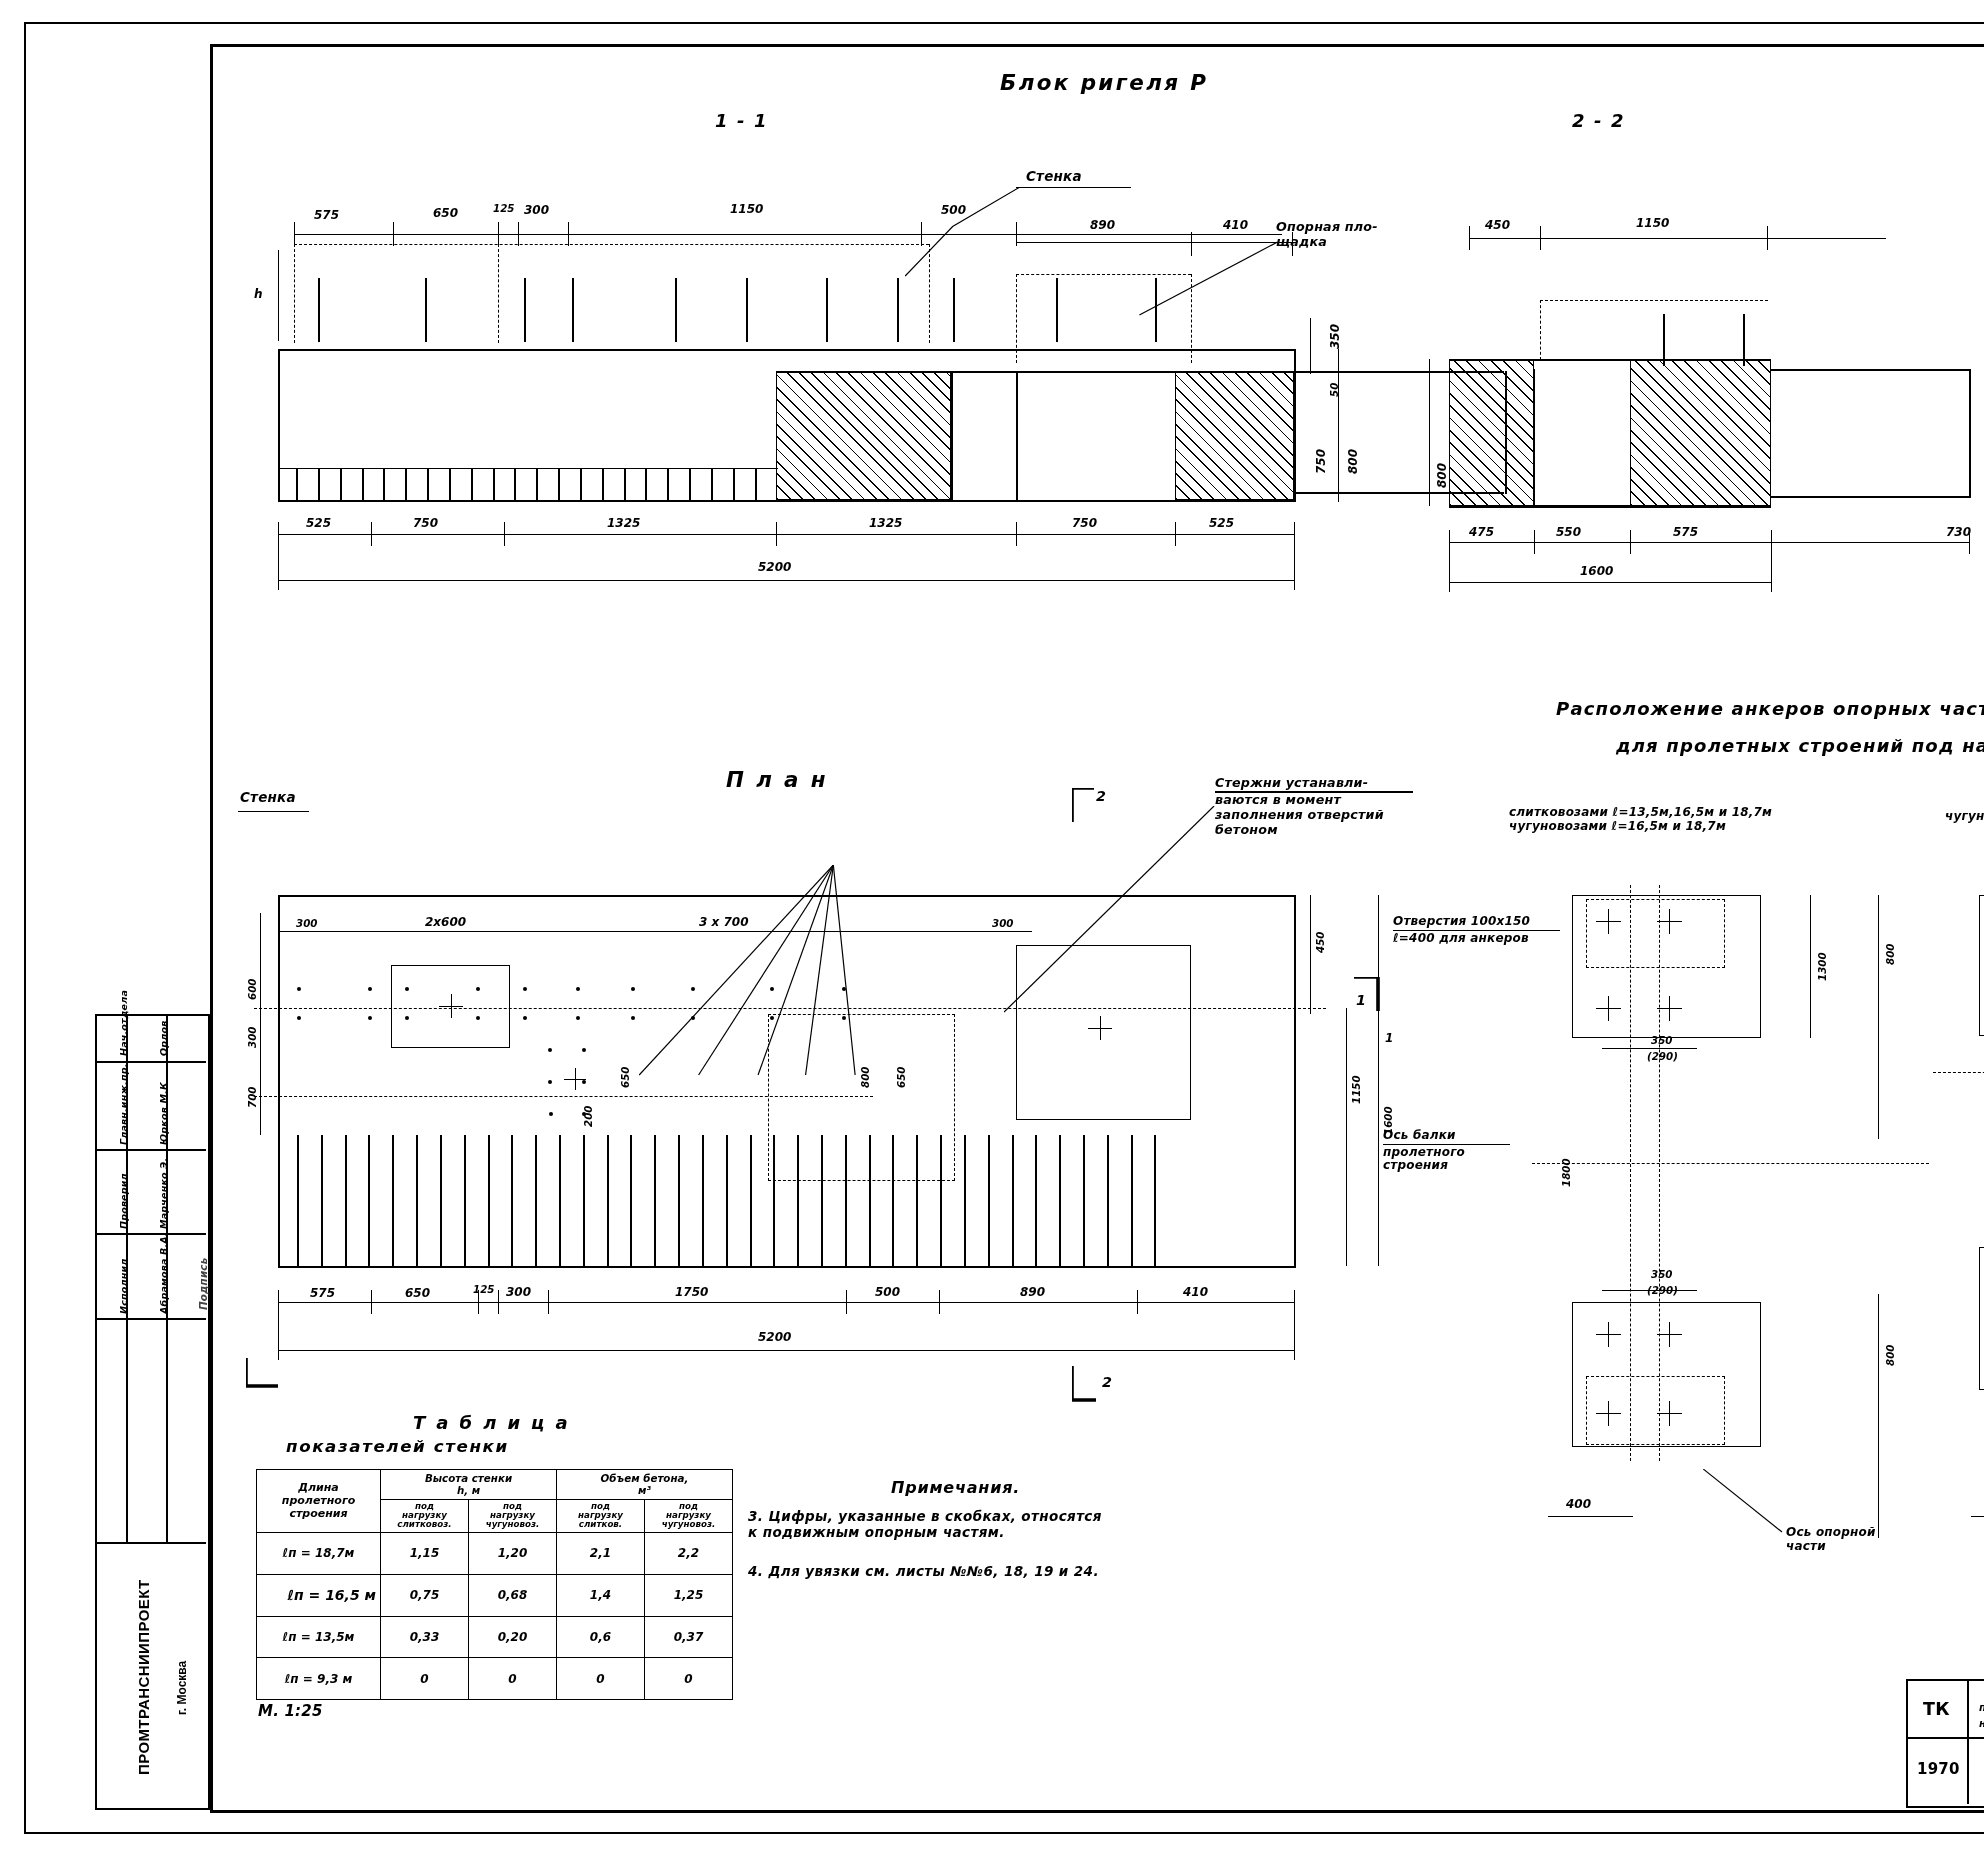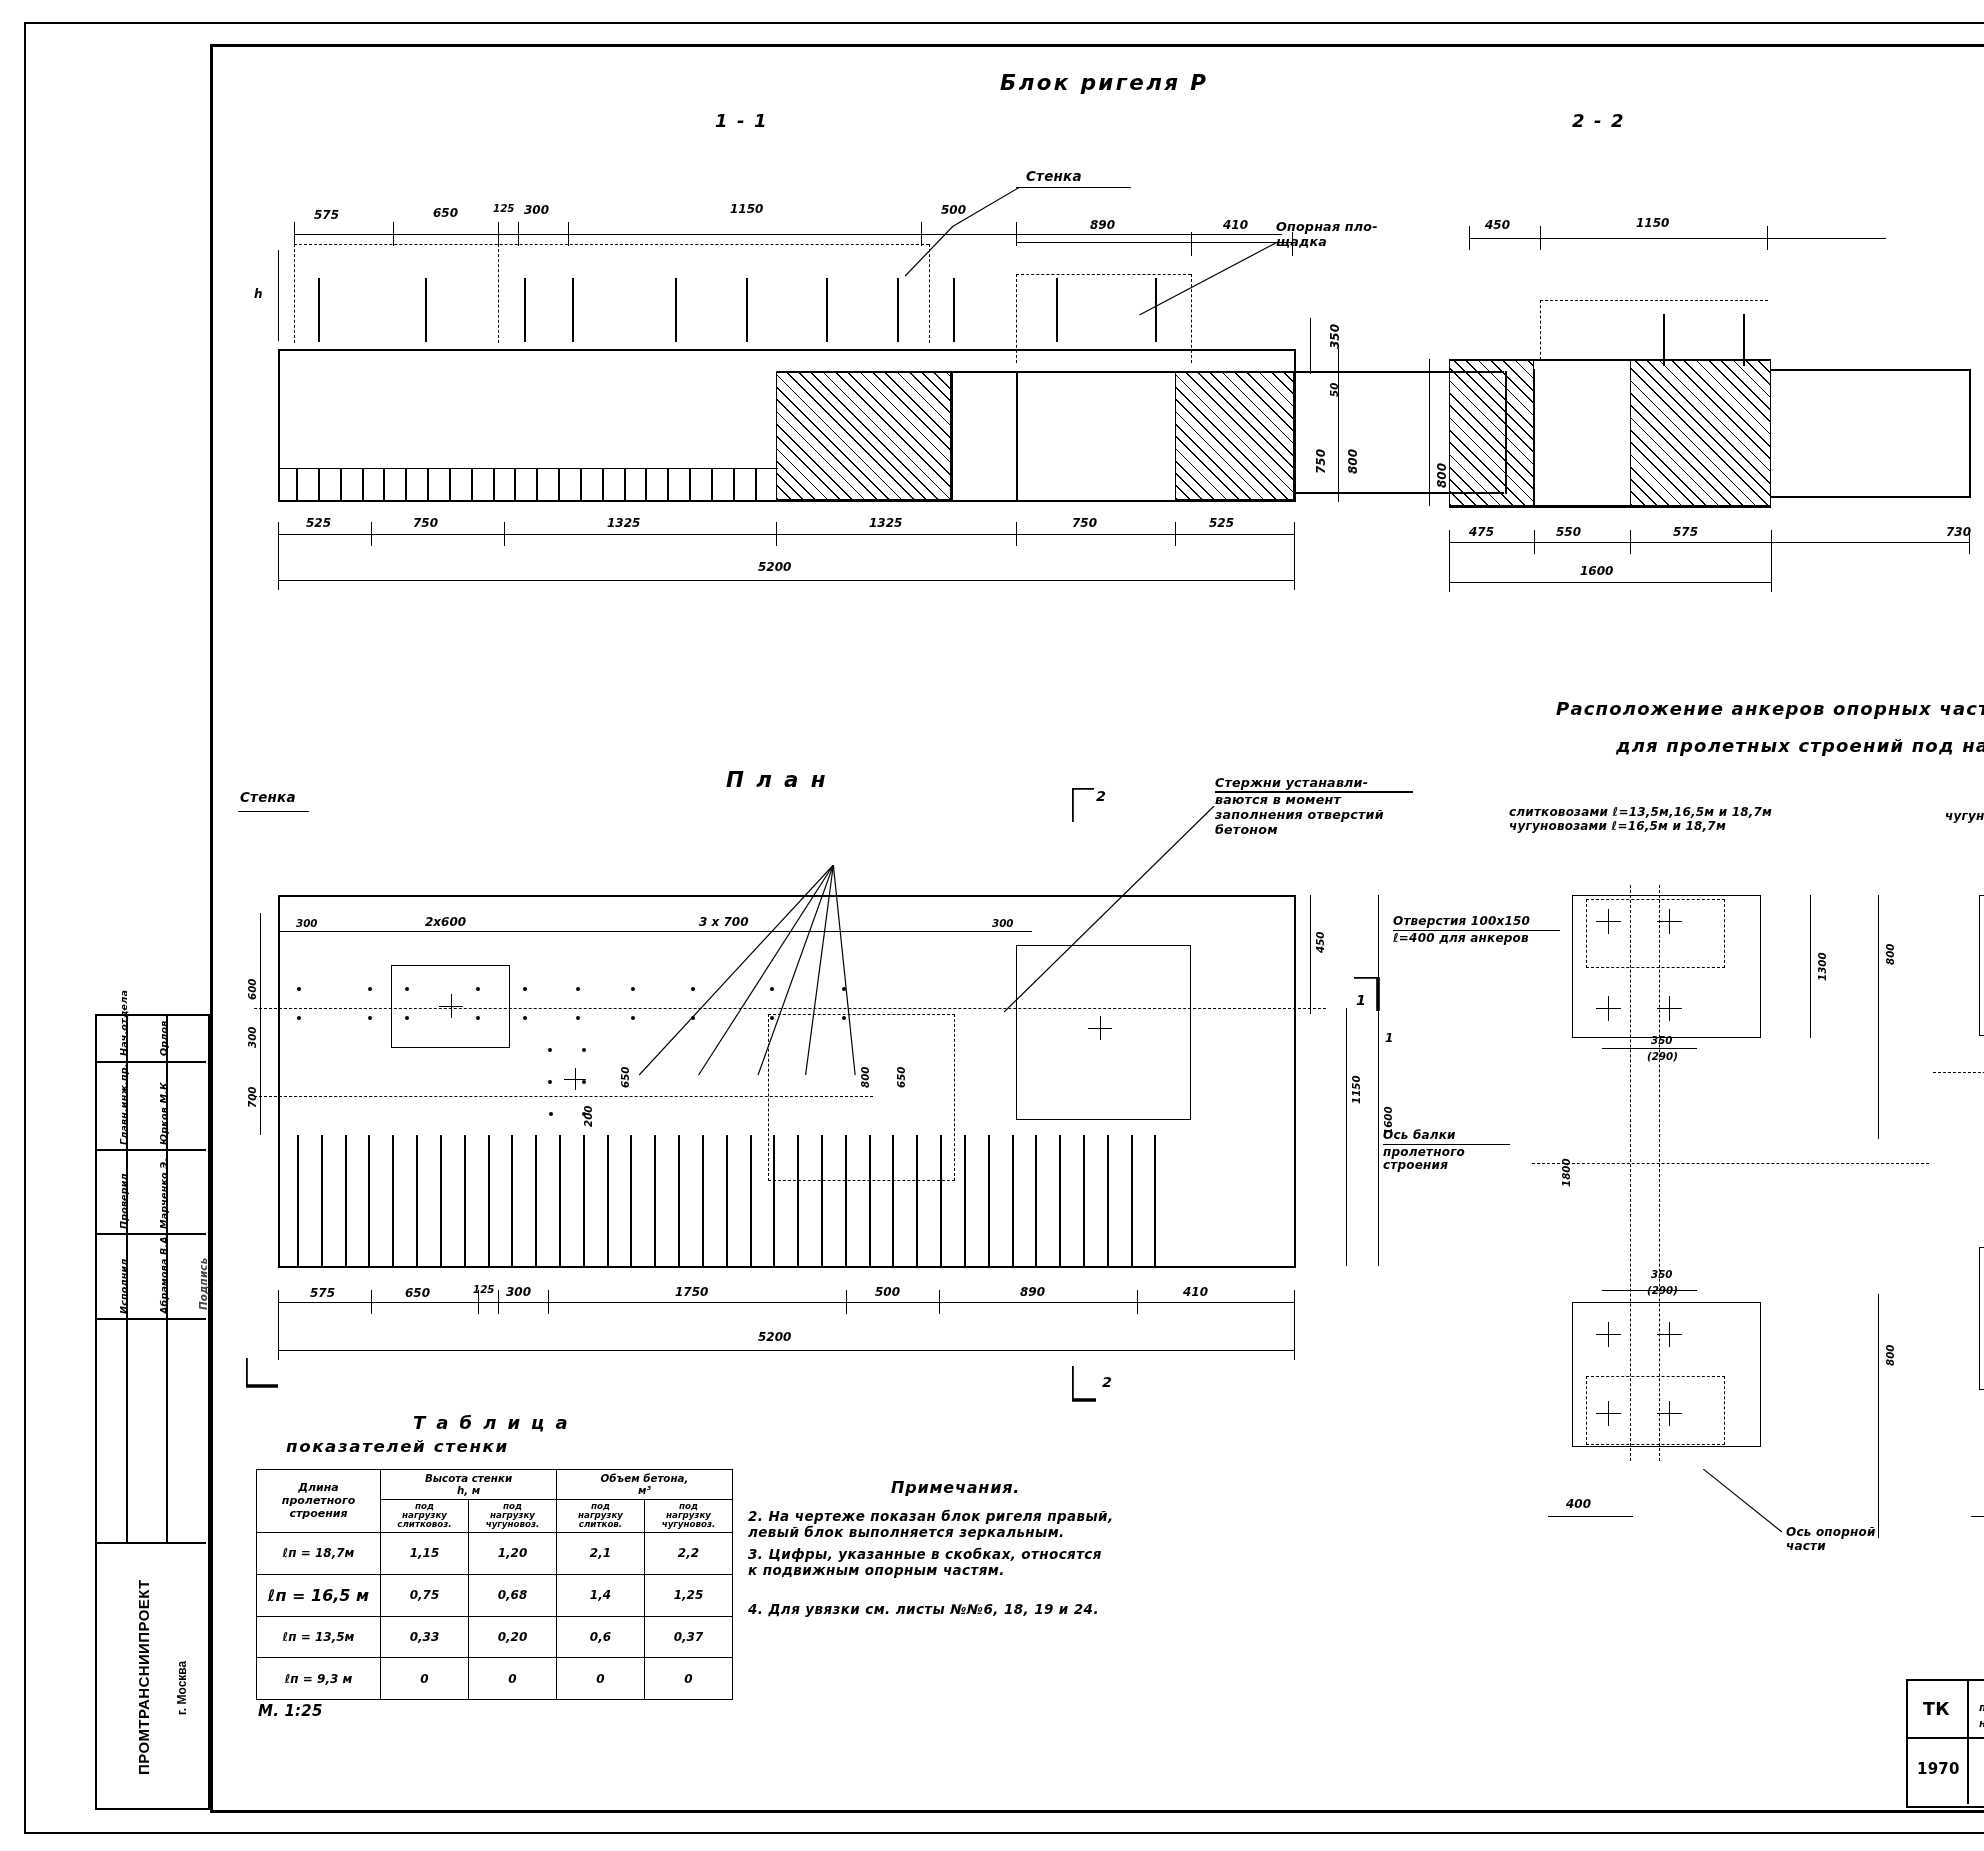--- a/index.html
+++ b/index.html
@@ -508,21 +508,21 @@
     </thead>
     <tbody id="wall-body">
         <tr>
           <td style="font-size: 12px; height: 36px;">ℓп = 18,7м</td>
           <td style="font-size: 12px;">1,15</td>
           <td style="font-size: 12px;">1,20</td>
           <td style="font-size: 12px;">2,1</td>
           <td style="font-size: 12px;">2,2</td>
         </tr>
         <tr>
-          <td style="font-size: 16px; height: 36px;">ℓп = 16,5 м</td>
+          <td style="font-size: 14px; height: 36px; text-align: right;">ℓп = 16,5 м</td>
           <td style="font-size: 12px;">0,75</td>
           <td style="font-size: 12px;">0,68</td>
           <td style="font-size: 12px;">1,4</td>
           <td style="font-size: 12px;">1,25</td>
         </tr>
         <tr>
           <td style="font-size: 12px; height: 36px;">ℓп = 13,5м</td>
           <td style="font-size: 12px;">0,33</td>
           <td style="font-size: 12px;">0,20</td>
           <td style="font-size: 12px;">0,6</td>
@@ -534,22 +534,20 @@
           <td style="font-size: 12px;">0</td>
           <td style="font-size: 12px;">0</td>
           <td style="font-size: 12px;">0</td>
         </tr>
       </tbody>
   </table>
   <div class="abs hw" style="left:258px;top:1703px;font-size:15px;">М. 1:25</div>
 
   <div class="abs hw" style="left:891px;top:1479px;font-size:16px;letter-spacing:0.8px;">Примечания.</div>
   <div class="abs" id="notes-list" style="left:748px;top:1509px;width:754px;">
-      <div class="hw note" style="white-space: pre-line; margin-bottom: 7.1px;">2. На чертеже показан блок ригеля правый,
-    левый блок выполняется зеркальным.</div>
       <div class="hw note" style="white-space: pre-line; margin-bottom: 24px;">3. Цифры, указанные в скобках, относятся
     к подвижным опорным частям.</div>
       <div class="hw note" style="white-space: pre-line; margin-bottom: 7.1px;">4. Для увязки см. листы №№6, 18, 19 и 24.</div>
     </div>
 
   <div class="abs" style="left:95px;top:1014px;width:111px;height:792px;border:2px solid #000;"></div>
   <div class="abs vl2" style="left:126px;top:1014px;height:528px;"></div>
   <div class="abs vl2" style="left:166px;top:1014px;height:528px;"></div>
   <div class="abs hl2" style="left:95px;top:1061px;width:111px;"></div>
   <div class="abs hl2" style="left:95px;top:1149px;width:111px;"></div>

